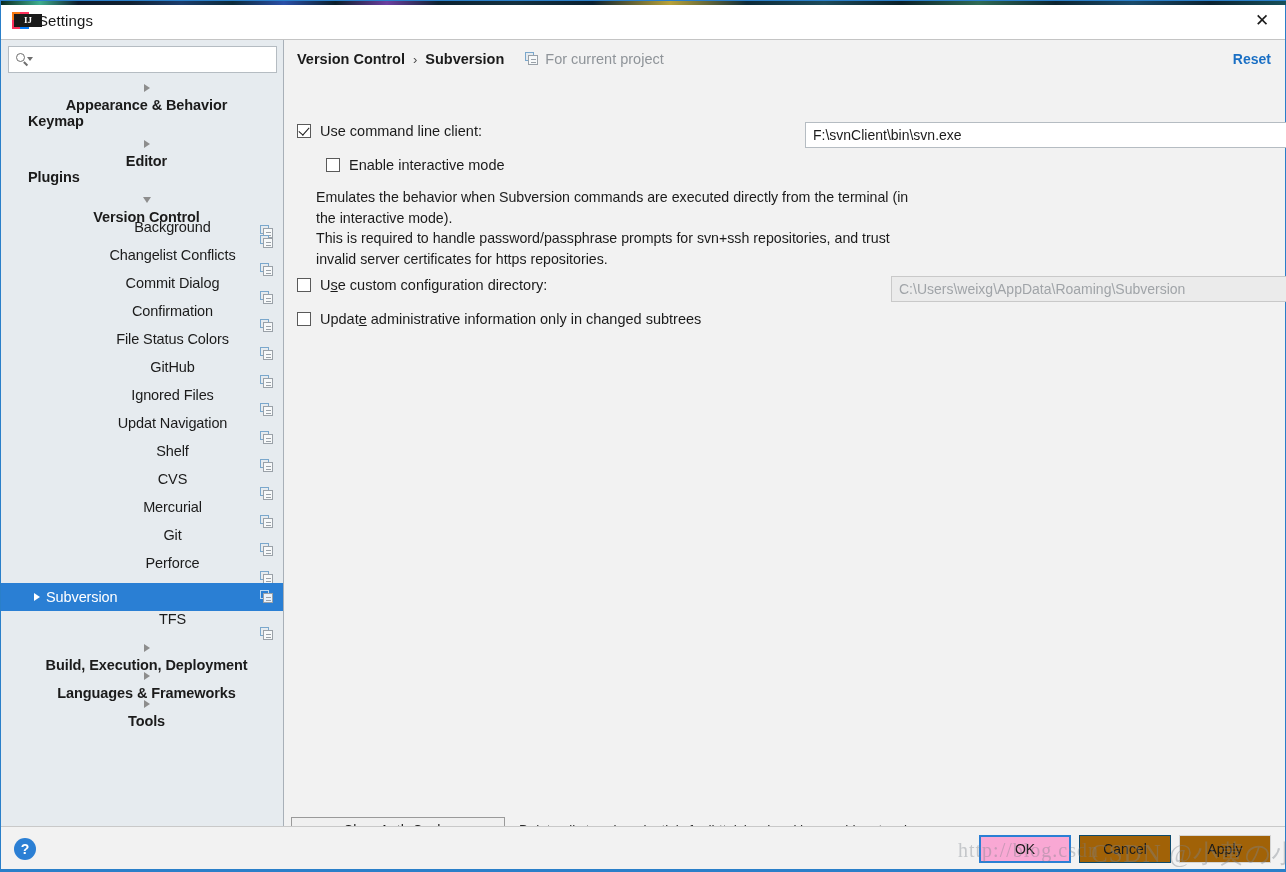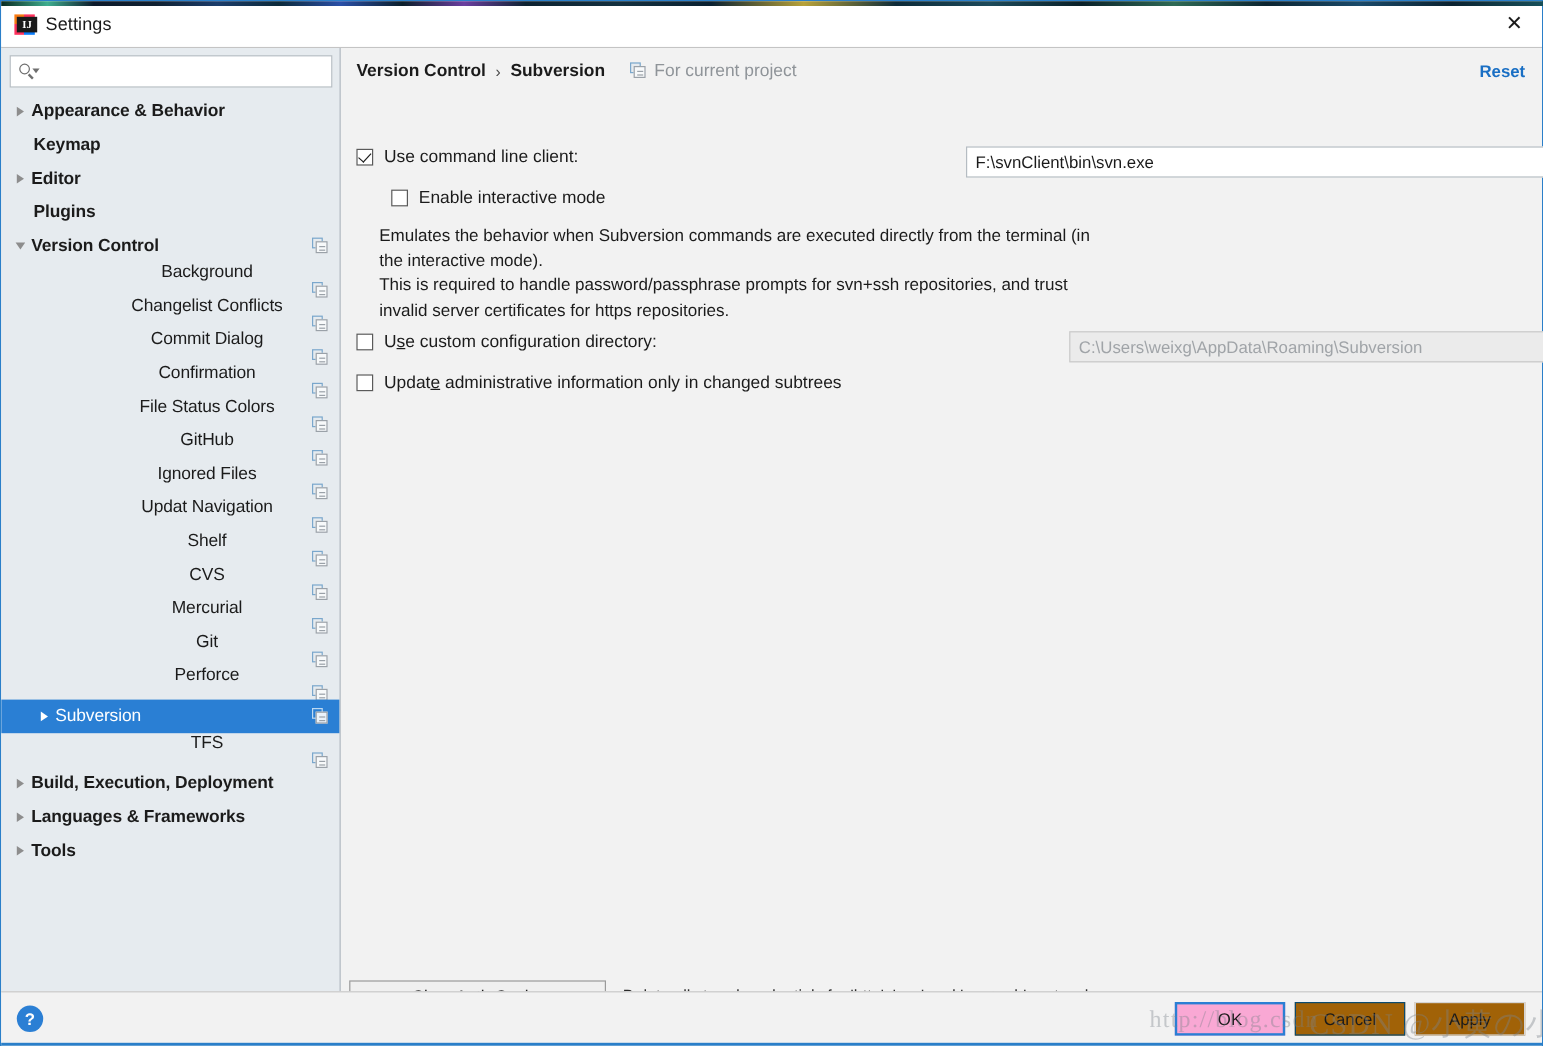--- a/index.html
+++ b/index.html
@@ -35,21 +35,21 @@
   .app-icon {
     width: 17px; height: 17px; margin-left: 11px; margin-right: 9px;
     position: relative; flex: 0 0 auto;
   }
   .app-icon .sq { position: absolute; }
   .app-icon .q1 { left:0; top:0; width:8px; height:8px; background:#f97a12; }
   .app-icon .q2 { right:0; top:0; width:9px; height:8px; background:#fe315d; }
   .app-icon .q3 { left:0; bottom:0; width:8px; height:9px; background:#fe315d; }
   .app-icon .q4 { right:0; bottom:0; width:9px; height:9px; background:#087cfa; }
   .app-icon .inner {
-    position:absolute; left:2px; top:2px; width:17px; height:13px;
+    position:absolute; left:2px; top:2px; width:28px; height:13px;
     background:#1a1a1a; color:#fff; font-size:9px; line-height:13px;
     text-align:center; font-family:"Liberation Serif", serif; font-weight:bold;
   }
   .title-text {
     font-size: 15px; color: #1a1a1a; letter-spacing: .1px;
   }
   .close-btn {
     position: absolute; right: 0; top: 0; width: 46px; height: 37px;
     display: flex; align-items: center; justify-content: center;
     font-size: 17px; color: #1a1a1a; cursor: pointer; background: transparent;
@@ -128,21 +128,21 @@
     position: absolute; left: 3px; top: 3px; width: 10px; height: 10px;
     border: 1.4px solid #9aa1a8; background: #f7f9fa;
   }
   .proj-icon .front::after {
     content:""; position:absolute; left:2px; top:2.5px; width:5px; height:1.3px;
     background:#9aa1a8; box-shadow: 0 3px 0 #9aa1a8;
   }
   .tree-row.selected .proj-icon .back { background:#2a7fd4; border-color:#bcd9f2; }
   .tree-row.selected .proj-icon .front { background:#e9f2fb; }
   
-  .lvl0 { padding-left: 7px; }
+  .lvl0 { padding-left: 18px; flex-direction: column; }
   .lvl0-noarrow { padding-left: 27px; }
   .lvl1 { padding-left: 27px; }
   .lvl1-noarrow { padding-left: 70px; flex-direction: column; }
   
   .main {
     flex: 1 1 auto; background: #f2f2f2; position: relative;
     display: flex; flex-direction: column; min-width: 0;
   }
   .crumbs {
     height: 38px; display: flex; align-items: center;

